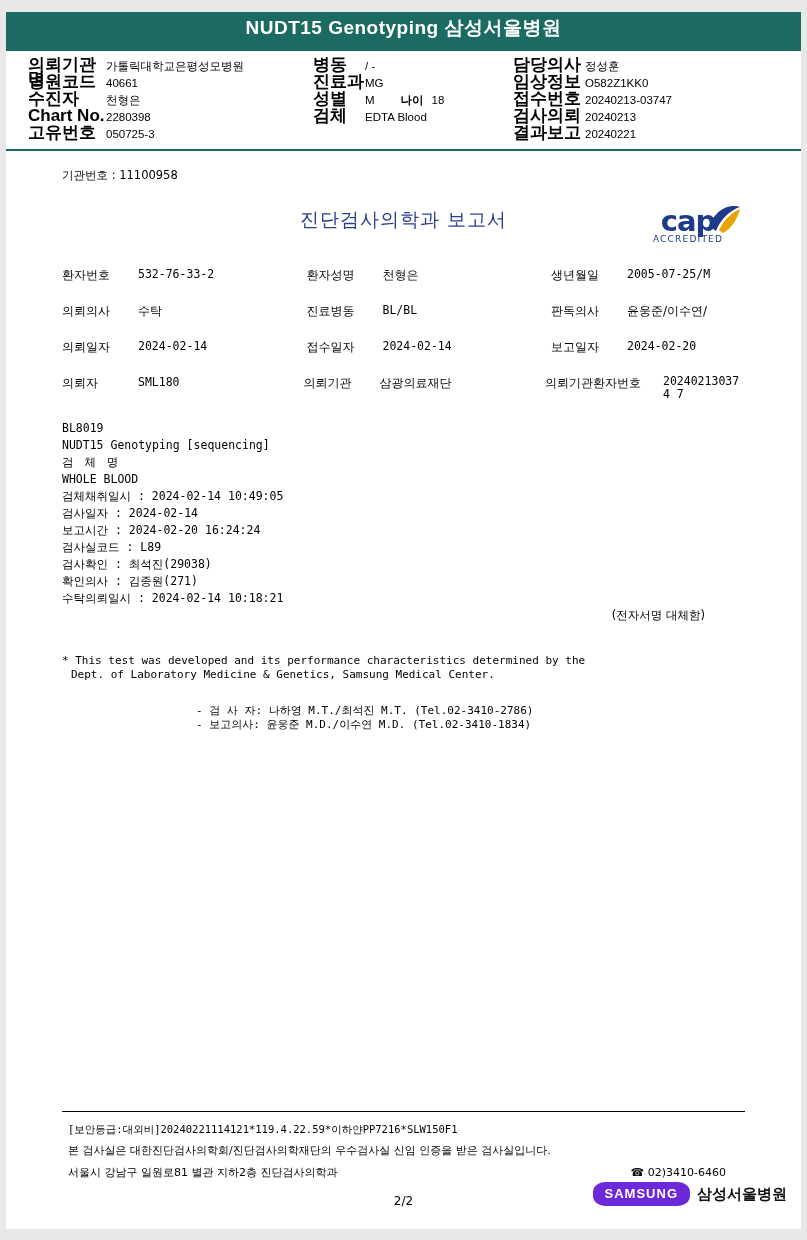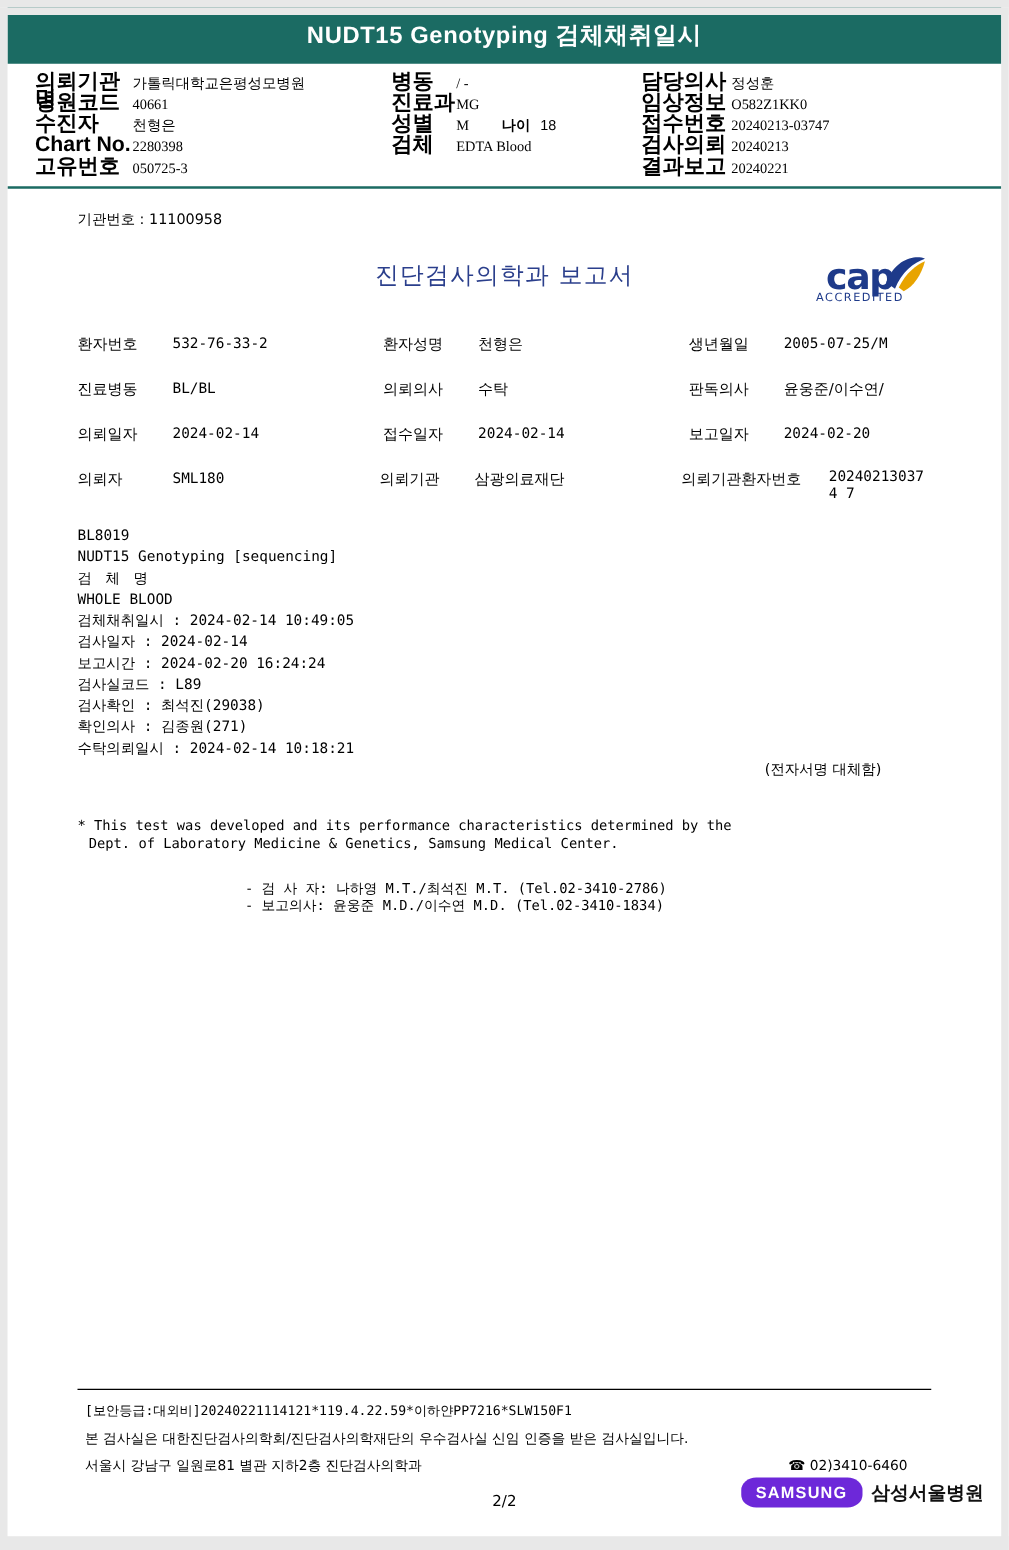--- a/index.html
+++ b/index.html
@@ -57,21 +57,20 @@
     height: 14px;
   }
   .hdr-lab {
     font-weight: bold;
     font-size: 17px;
     color: #000;
   }
   .hdr-val {
     font-size: 11.5px;
     color: #000;
-    font-family: Liberation Serif, serif;
   }
   .c1 .hdr-lab { width: 78px; }
   .c2 .hdr-lab { width: 52px; }
   .c3 .hdr-lab { width: 72px; }
   .sub-lab { font-weight: bold; font-size: 11.5px; margin-left: 26px; }
   .sub-val { font-size: 11.5px; margin-left: 8px; }
 
   
   .body-wrap {
     position: relative;
@@ -273,21 +272,21 @@
   }
 </style>
 </head>
 <body>
 
 <div class="page">
   <div class="top-strip"></div>
   <div class="side-strip-l"></div>
   <div class="side-strip-r"></div>
 
-  <div class="title-bar">NUDT15 Genotyping 검체채취일시</div>
+  <div class="title-bar">NUDT15 Genotyping 삼성서울병원</div>
 
   <div class="header-block">
     <div class="hdr-grid">
       <div class="hdr-col c1">
         <div class="hdr-row">
           <span class="hdr-lab">의뢰기관명</span>
           <span class="hdr-val">가톨릭대학교은평성모병원</span>
         </div>
         <div class="hdr-row">
           <span class="hdr-lab">병원코드</span>
@@ -379,27 +378,27 @@
         <div class="pat-cell b">
           <span class="pat-lab">환자성명</span>
           <span class="pat-val kr">천형은</span>
         </div>
         <div class="pat-cell c">
           <span class="pat-lab">생년월일</span>
           <span class="pat-val">2005-07-25/M</span>
         </div>
       </div>
       <div class="pat-row">
+        <div class="pat-cell b">
+          <span class="pat-lab">의뢰의사</span>
+          <span class="pat-val kr">수탁</span>
+        </div>
         <div class="pat-cell a">
           <span class="pat-lab">진료병동</span>
           <span class="pat-val">BL/BL</span>
-        </div>
-        <div class="pat-cell b">
-          <span class="pat-lab">의뢰의사</span>
-          <span class="pat-val kr">수탁</span>
         </div>
         <div class="pat-cell c">
           <span class="pat-lab">판독의사</span>
           <span class="pat-val kr">윤웅준/이수연/</span>
         </div>
       </div>
       <div class="pat-row">
         <div class="pat-cell a">
           <span class="pat-lab">의뢰일자</span>
           <span class="pat-val">2024-02-14</span>

